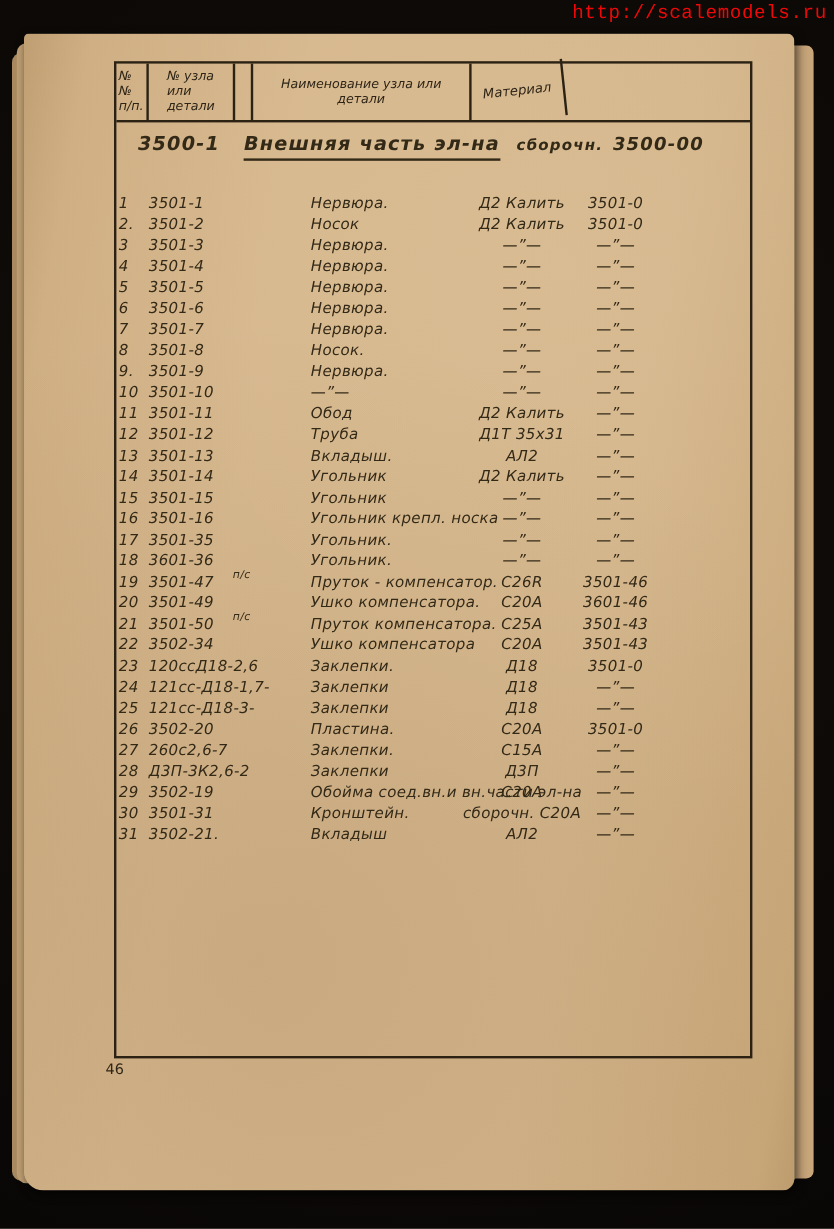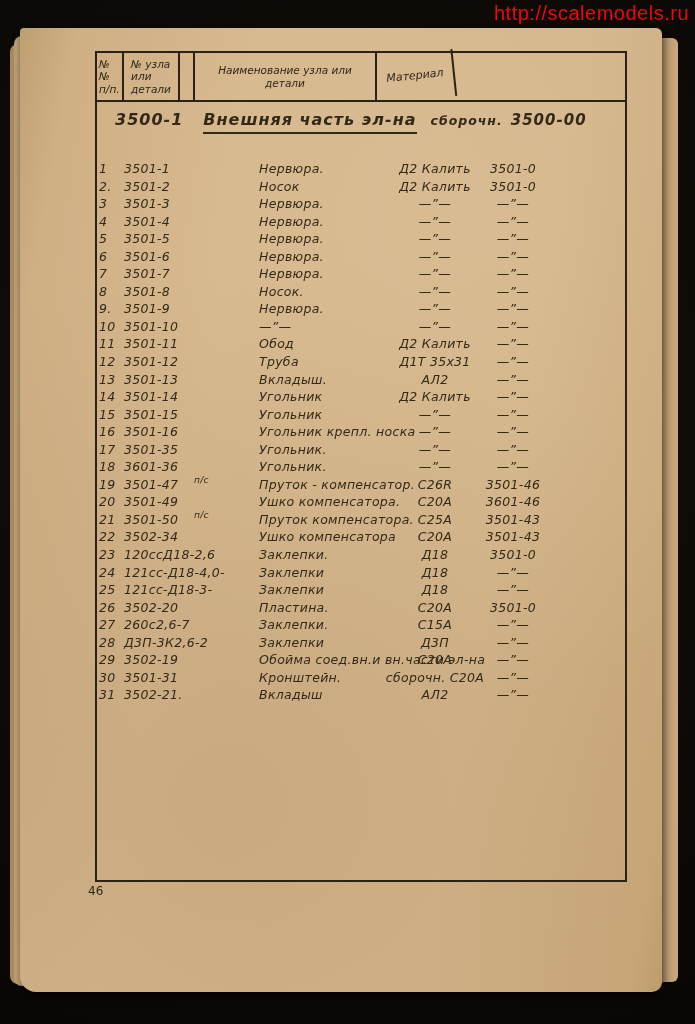--- a/index.html
+++ b/index.html
@@ -3,22 +3,22 @@
 <meta charset="utf-8">
 <style>
   html,body{margin:0;padding:0;}
   body{
     width:695px;height:1024px;position:relative;overflow:hidden;
     background:radial-gradient(circle at 50% 40%, #17120c 0%, #0d0a07 60%, #090706 100%);
     font-family:"DejaVu Sans", sans-serif;
   }
   .watermark{
     position:absolute;top:2px;right:6px;
-    font-family:Liberation Sans, sans-serif;
-    font-size:20px;color:#ee0808;letter-spacing:0.5px;
+    font-family:Liberation Mono, monospace;
+    font-size:16px;color:#ee0808;letter-spacing:0.5px;
   }
   
   .sheet-under-2{position:absolute;left:10px;top:44px;width:650px;height:940px;
     background:#a98a60;border-radius:8px;}
   .sheet-under-1{position:absolute;left:14px;top:36px;width:650px;height:950px;
     background:#c0a074;border-radius:8px;}
   .sheet-right-sliver{position:absolute;left:650px;top:38px;width:28px;height:944px;
     background:linear-gradient(90deg,#b3936a,#caa87c);border-radius:6px;}
   
   .paper{
@@ -37,21 +37,21 @@
     position:absolute;left:75px;top:23px;width:528px;height:827px;
     border:2px solid #2b2214;
   }
   .thead{display:flex;height:47px;border-bottom:2px solid #2b2214;}
   .th{border-right:2px solid #2b2214;box-sizing:border-box;
       font-size:10.5px;line-height:1.15;font-style:italic;
       white-space:pre-line;display:flex;align-items:center;justify-content:center;
       text-align:left;padding:1px 2px;color:#2e2517;}
   .th:last-child{border-right:none;}
   .th.c1{width:27px;}
-  .th.c2{width:56px;}
+  .th.c2{width:72px;}
   .th.c3{width:15px;}
   .th.c4{width:182px;text-align:center;}
   .th.c5{width:78px;transform:rotate(-6deg);font-size:11px;}
   .th.c6{width:70px;}
   .th.c7{flex:1;}
   
   .title-line{position:absolute;left:95px;top:82px;display:flex;align-items:baseline;
     font-weight:bold;font-style:italic;font-size:16px;letter-spacing:1px;white-space:nowrap;justify-content:center;}
   .title-num{margin-right:20px;}
   .title-name{border-bottom:2px solid #332917;padding-bottom:3px;margin-right:14px;}
@@ -307,21 +307,21 @@
     <span class="cell-num">23</span>
     <span class="cell-part">120ссД18-2,6</span>
     <span class="cell-sup"></span>
     <span class="cell-name">Заклепки.</span>
     <span class="cell-mat">Д18</span>
     <span class="cell-node">3501-0</span>
   </div>
 
   <div class="prow">
     <span class="cell-num">24</span>
-    <span class="cell-part">121сс-Д18-4,0-</span>
+    <span class="cell-part">121сс-Д18-1,7-</span>
     <span class="cell-sup"></span>
     <span class="cell-name">Заклепки</span>
     <span class="cell-mat">Д18</span>
     <span class="cell-node">—”—</span>
   </div>
 
   <div class="prow">
     <span class="cell-num">25</span>
     <span class="cell-part">121сс-Д18-3-</span>
     <span class="cell-sup"></span>

